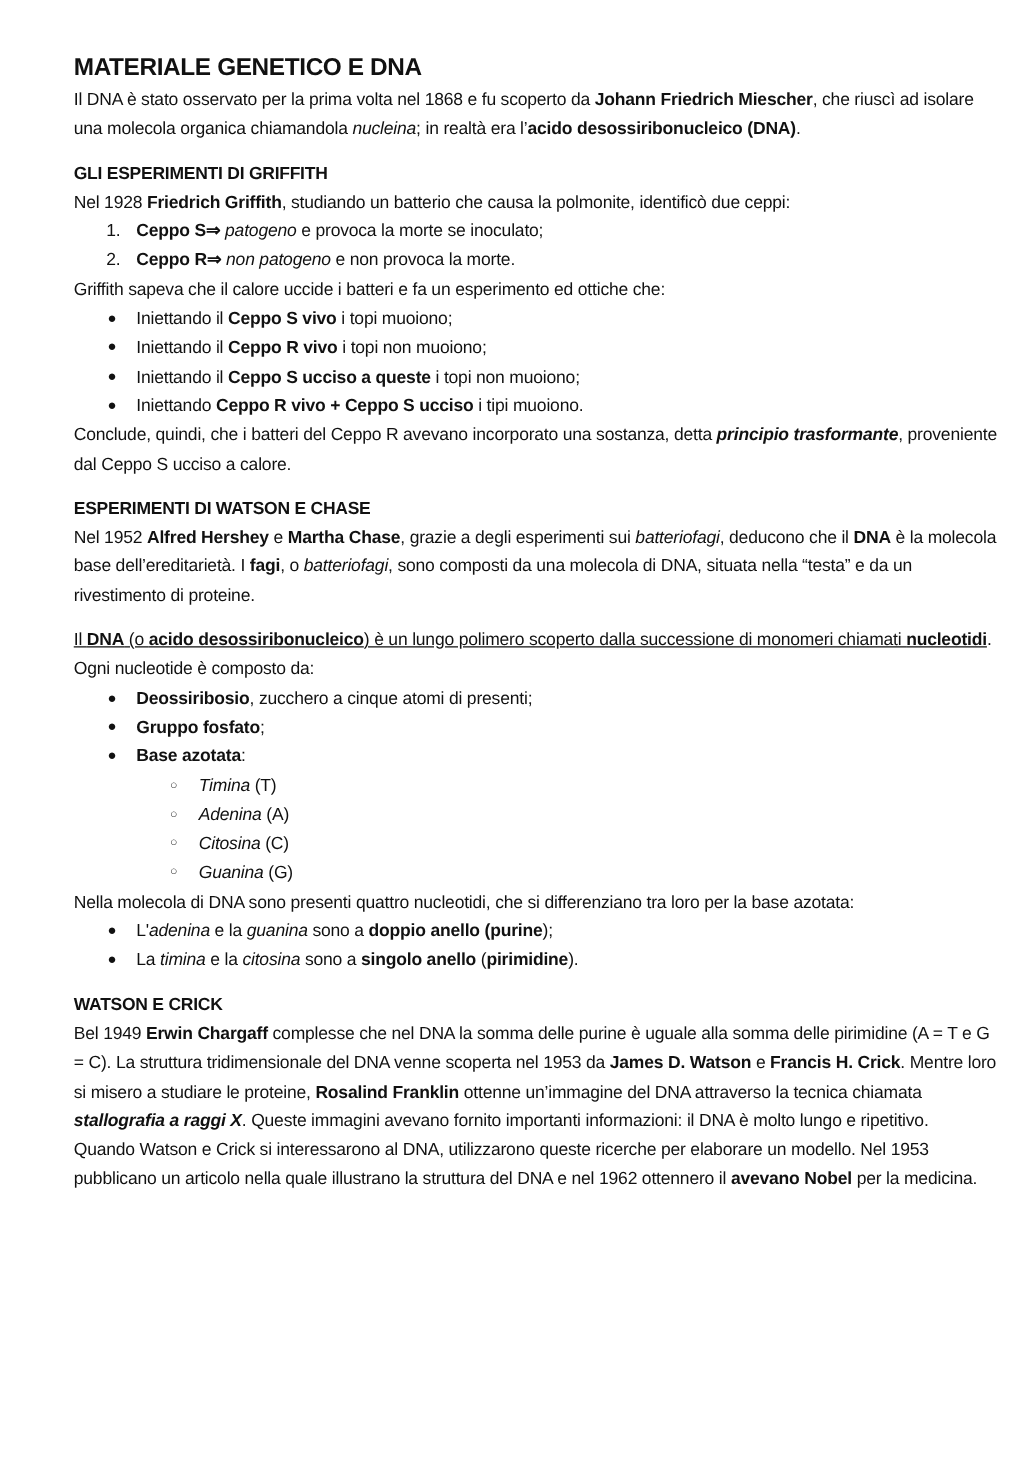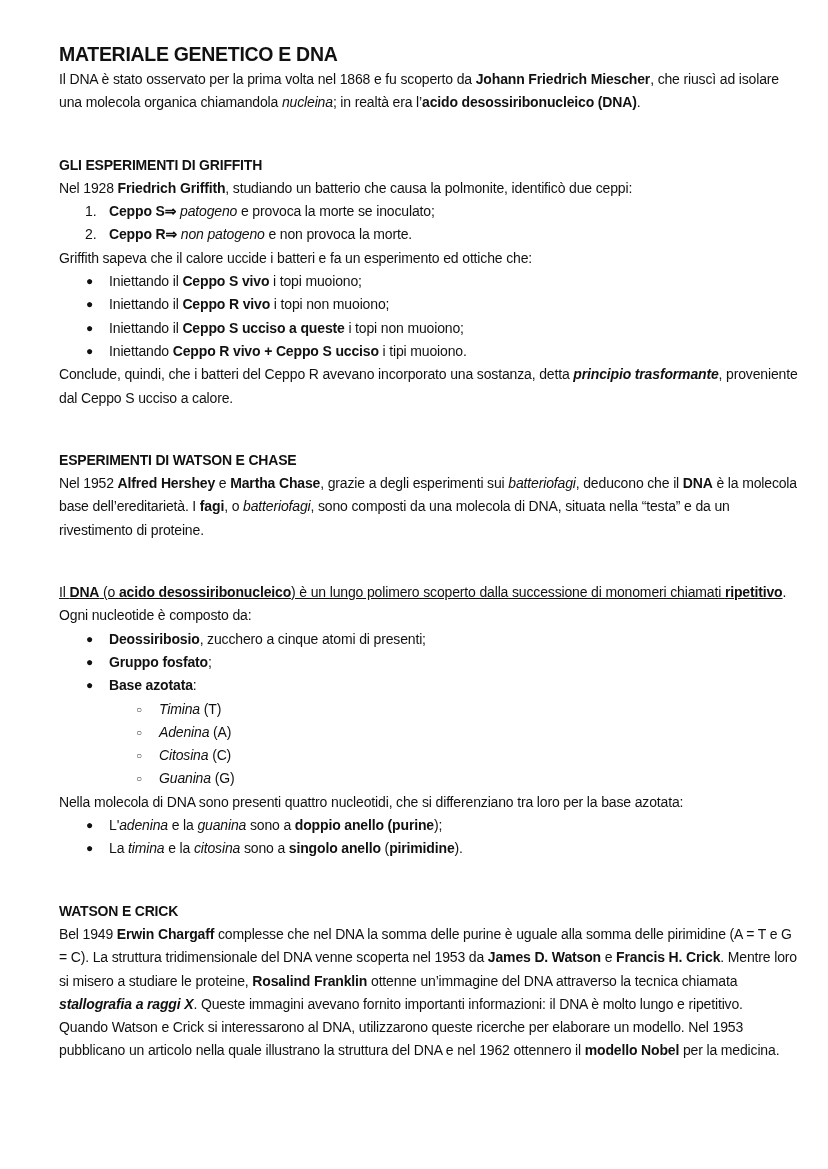--- a/index.html
+++ b/index.html
@@ -3,21 +3,21 @@
 <meta charset="utf-8">
 <style>
   html, body { margin: 0; padding: 0; background: #ffffff; }
   body { width: 828px; height: 1169px; position: relative; overflow: hidden;
          font-family: "Liberation Sans", sans-serif; color: #111; }
   .page { position: absolute; left: 59px; top: 40px; width: 740px; }
   .title { font-size: 19.5px; font-weight: bold; margin: 0; line-height: 28px; letter-spacing: -0.3px; }
   .h2 { font-size: 16.5px; font-weight: bold; margin: 0 0 2px 0; line-height: 24px; letter-spacing: -0.2px; }
   .h3 { font-size: 14px; font-weight: bold; margin: 0; line-height: 23.3px; letter-spacing: -0.2px; }
   p, li { font-size: 14px; line-height: 23.3px; margin: 0; letter-spacing: -0.15px; }
-  .section { margin-top: 39px; }
+  .section { margin-top: 12px; }
   ol, ul { margin: 0; padding: 0; list-style: none; }
   .ol li, .ul li { position: relative; padding-left: 50px; }
   .ol li .num { position: absolute; left: 26px; }
   .ul li .dot { position: absolute; left: 27px; top: 0; font-size: 12px; }
   .sub li { position: relative; padding-left: 100px; }
   .sub li .circ { position: absolute; left: 77px; top: 0; font-size: 10px; color: #333; }
   .u { text-decoration: underline; }
 </style>
 </head>
 <body>
@@ -45,21 +45,21 @@
     </ul>
     <p><span>Conclude, quindi, che i batteri del Ceppo R avevano incorporato una sostanza, detta </span><b><i>principio trasformante</i></b><span>, proveniente dal Ceppo S ucciso a calore.</span></p>
   </div>
 
   <div class="section">
     <h3 class="h3">ESPERIMENTI DI WATSON E CHASE</h3>
     <p><span>Nel 1952 </span><b>Alfred Hershey</b><span> e </span><b>Martha Chase</b><span>, grazie a degli esperimenti sui </span><i>batteriofagi</i><span>, deducono che il </span><b>DNA</b><span> è la molecola base dell’ereditarietà. I </span><b>fagi</b><span>, o </span><i>batteriofagi</i><span>, sono composti da una molecola di DNA, situata nella “testa” e da un rivestimento di proteine.</span></p>
   </div>
 
   <div class="section">
-    <p><span class="u"><span>Il </span><b>DNA</b><span> (o </span><b>acido desossiribonucleico</b><span>) è un lungo polimero scoperto dalla successione di monomeri chiamati </span><b>ripetitivo</b></span><span>. Ogni nucleotide è composto da:</span></p>
+    <p><span class="u"><span>Il </span><b>DNA</b><span> (o </span><b>acido desossiribonucleico</b><span>) è un lungo polimero scoperto dalla successione di monomeri chiamati </span><b>nucleotidi</b></span><span>. Ogni nucleotide è composto da:</span></p>
     <ul class="ul">
       <li><span class="dot">●</span><b>Deossiribosio</b><span>, zucchero a cinque atomi di presenti;</span></li>
       <li><span class="dot">●</span><b>Gruppo fosfato</b><span>;</span></li>
       <li><span class="dot">●</span><b>Base azotata</b><span>:</span></li>
     </ul>
     <ul class="sub">
       <li><span class="circ">○</span><i>Timina</i><span> (T)</span></li>
       <li><span class="circ">○</span><i>Adenina</i><span> (A)</span></li>
       <li><span class="circ">○</span><i>Citosina</i><span> (C)</span></li>
       <li><span class="circ">○</span><i>Guanina</i><span> (G)</span></li>
@@ -67,15 +67,15 @@
     <p>Nella molecola di DNA sono presenti quattro nucleotidi, che si differenziano tra loro per la base azotata:</p>
     <ul class="ul">
       <li><span class="dot">●</span><span>L'</span><i>adenina</i><span> e la </span><i>guanina</i><span> sono a </span><b>doppio anello (purine</b><span>);</span></li>
       <li><span class="dot">●</span><span>La </span><i>timina</i><span> e la </span><i>citosina</i><span> sono a </span><b>singolo anello</b><span> (</span><b>pirimidine</b><span>).</span></li>
     </ul>
   </div>
 
   <div class="section">
     <h3 class="h3">WATSON E CRICK</h3>
     <p><span>Bel 1949 </span><b>Erwin Chargaff</b><span> complesse che nel DNA  la somma delle purine è uguale alla somma delle pirimidine (A = T e G = C). La struttura tridimensionale del DNA venne scoperta nel 1953 da </span><b>James D. Watson</b><span> e </span><b>Francis H. Crick</b><span>. Mentre loro si misero a studiare le proteine, </span><b>Rosalind Franklin</b><span> ottenne un’immagine del DNA attraverso la tecnica chiamata </span><b><i>stallografia a raggi X</i></b><span>.  Queste immagini avevano fornito importanti informazioni: il DNA è molto lungo e ripetitivo.</span></p>
-    <p><span>Quando Watson e Crick si interessarono al DNA, utilizzarono queste ricerche per elaborare un modello. Nel 1953 pubblicano un articolo nella quale illustrano la struttura del DNA e nel 1962 ottennero il </span><b>modello Nobel</b><span> per la medicina.</span></p>
+    <p><span>Quando Watson e Crick si interessarono al DNA, utilizzarono queste ricerche per elaborare un modello. Nel 1953 pubblicano un articolo nella quale illustrano la struttura del DNA e nel 1962 ottennero il </span><b>avevano Nobel</b><span> per la medicina.</span></p>
   </div>
 </div>
 
 </body></html>

